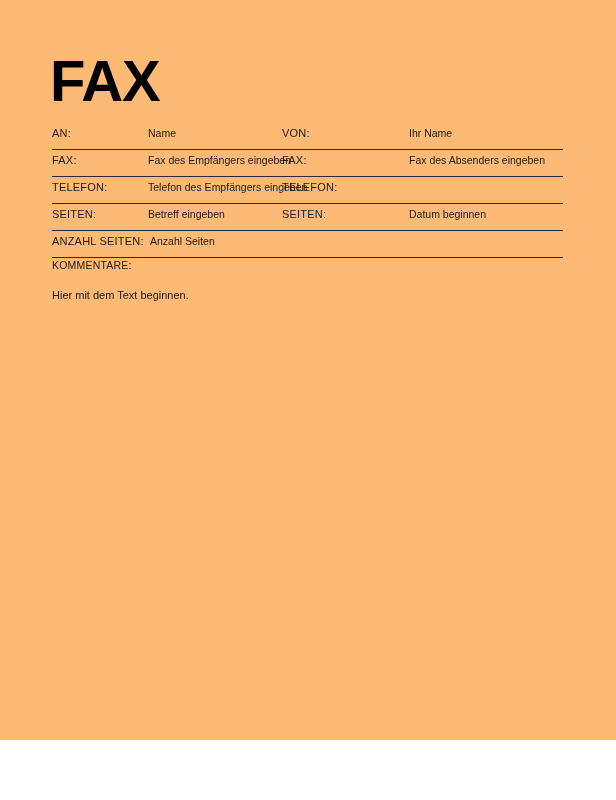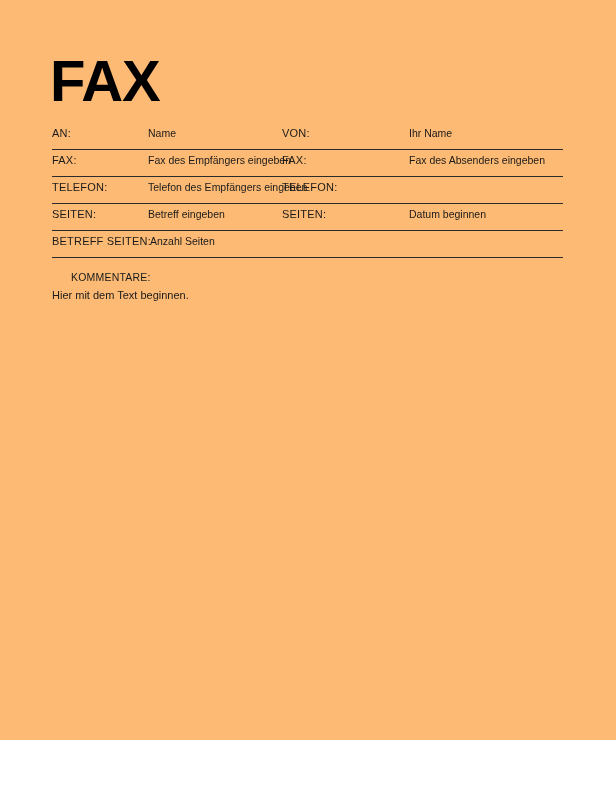--- a/index.html
+++ b/index.html
@@ -81,26 +81,25 @@
   .c-r-label { left: 230px; width: 103px; text-align: left; }
   .c-r-value { left: 357px; }
 
   .c-wide-label { left: 0px; }
   .c-wide-value { left: 98px; }
 
   
   .comments-label {
     position: absolute;
     left: 52px;
-    top: 270px;
+    top: 258px;
     font-size: 10.5px;
     letter-spacing: 0.2px;
     color: #1a1a1a;
     line-height: 14px;
-    margin-left: 19px;
   }
   .comments-body {
     position: absolute;
     left: 52px;
     top: 288px;
     font-size: 11px;
     color: #1a1a1a;
     line-height: 14px;
   }
 </style>
@@ -134,21 +133,21 @@
     </div>
 
     <div class="row">
       <div class="cell label c-l-label">SEITEN:</div>
       <div class="cell value c-l-value">Betreff eingeben</div>
       <div class="cell label c-r-label">SEITEN:</div>
       <div class="cell value c-r-value">Datum beginnen</div>
     </div>
 
     <div class="row">
-      <div class="cell label c-wide-label">BETREFF SEITEN:</div>
+      <div class="cell label c-wide-label">ANZAHL SEITEN:</div>
       <div class="cell value c-wide-value">Anzahl Seiten</div>
     </div>
 
   </div>
 
   <div class="comments-label">KOMMENTARE:</div>
 
   <div class="comments-body">Hier mit dem Text beginnen.</div>
 
 </div>

